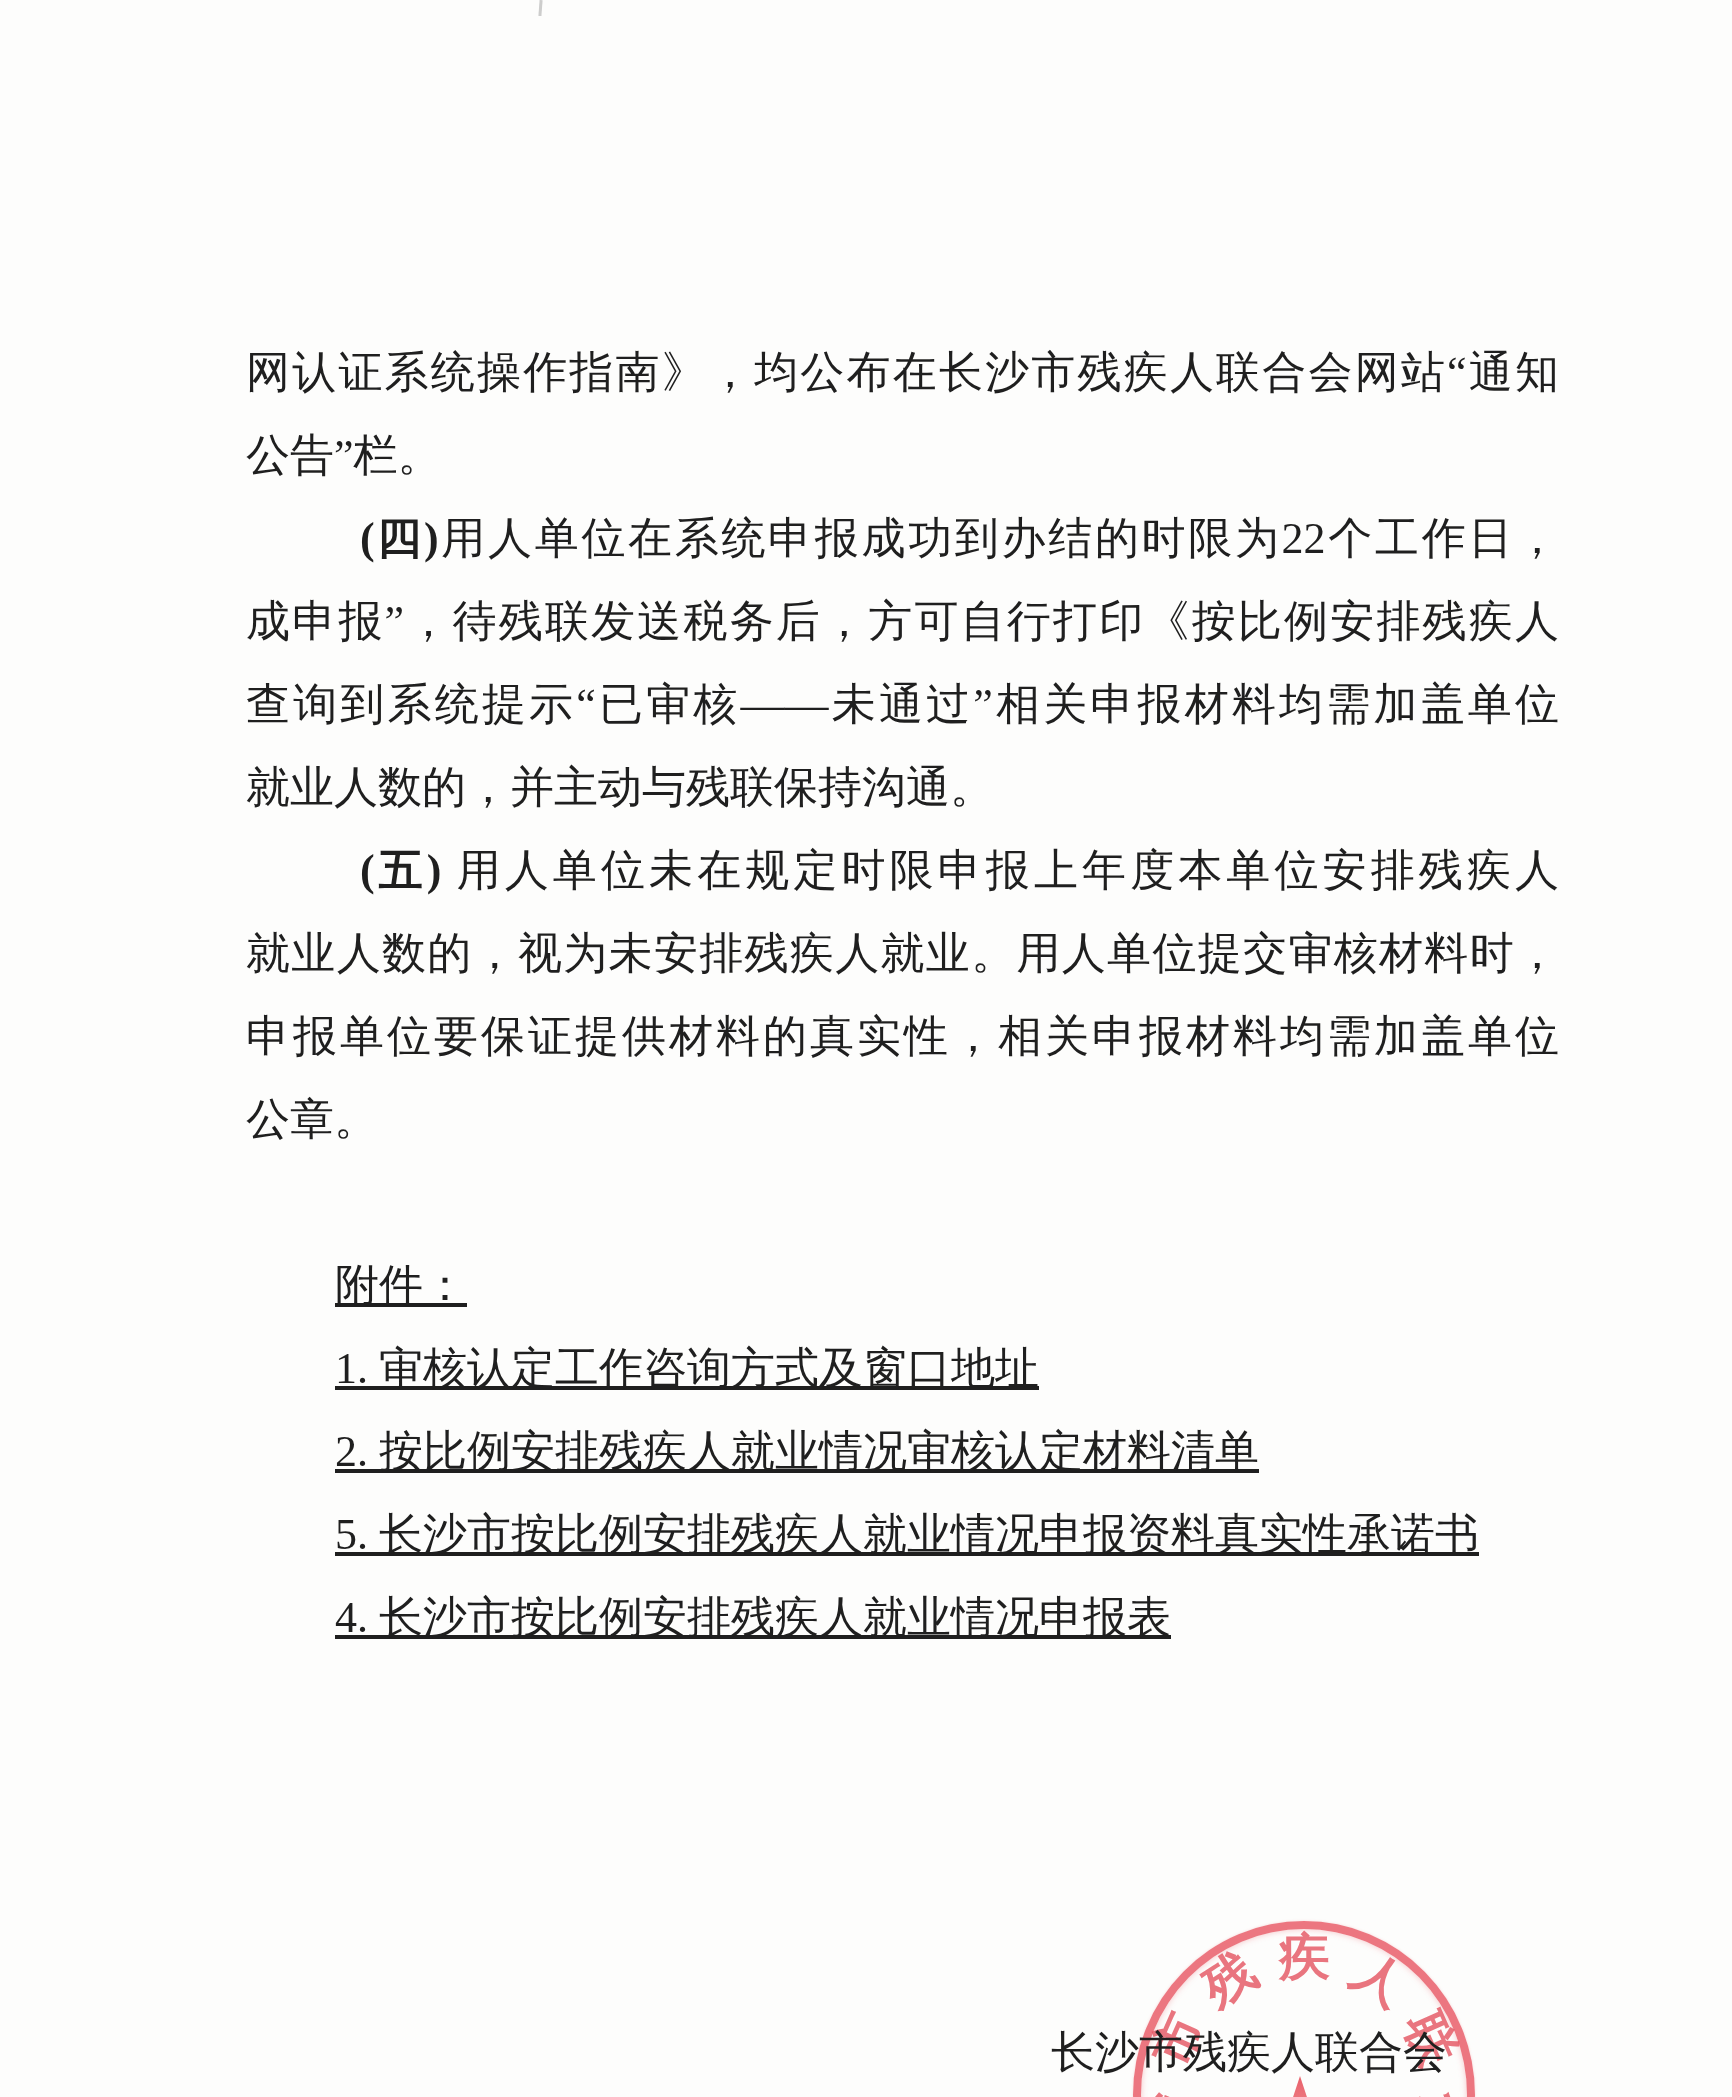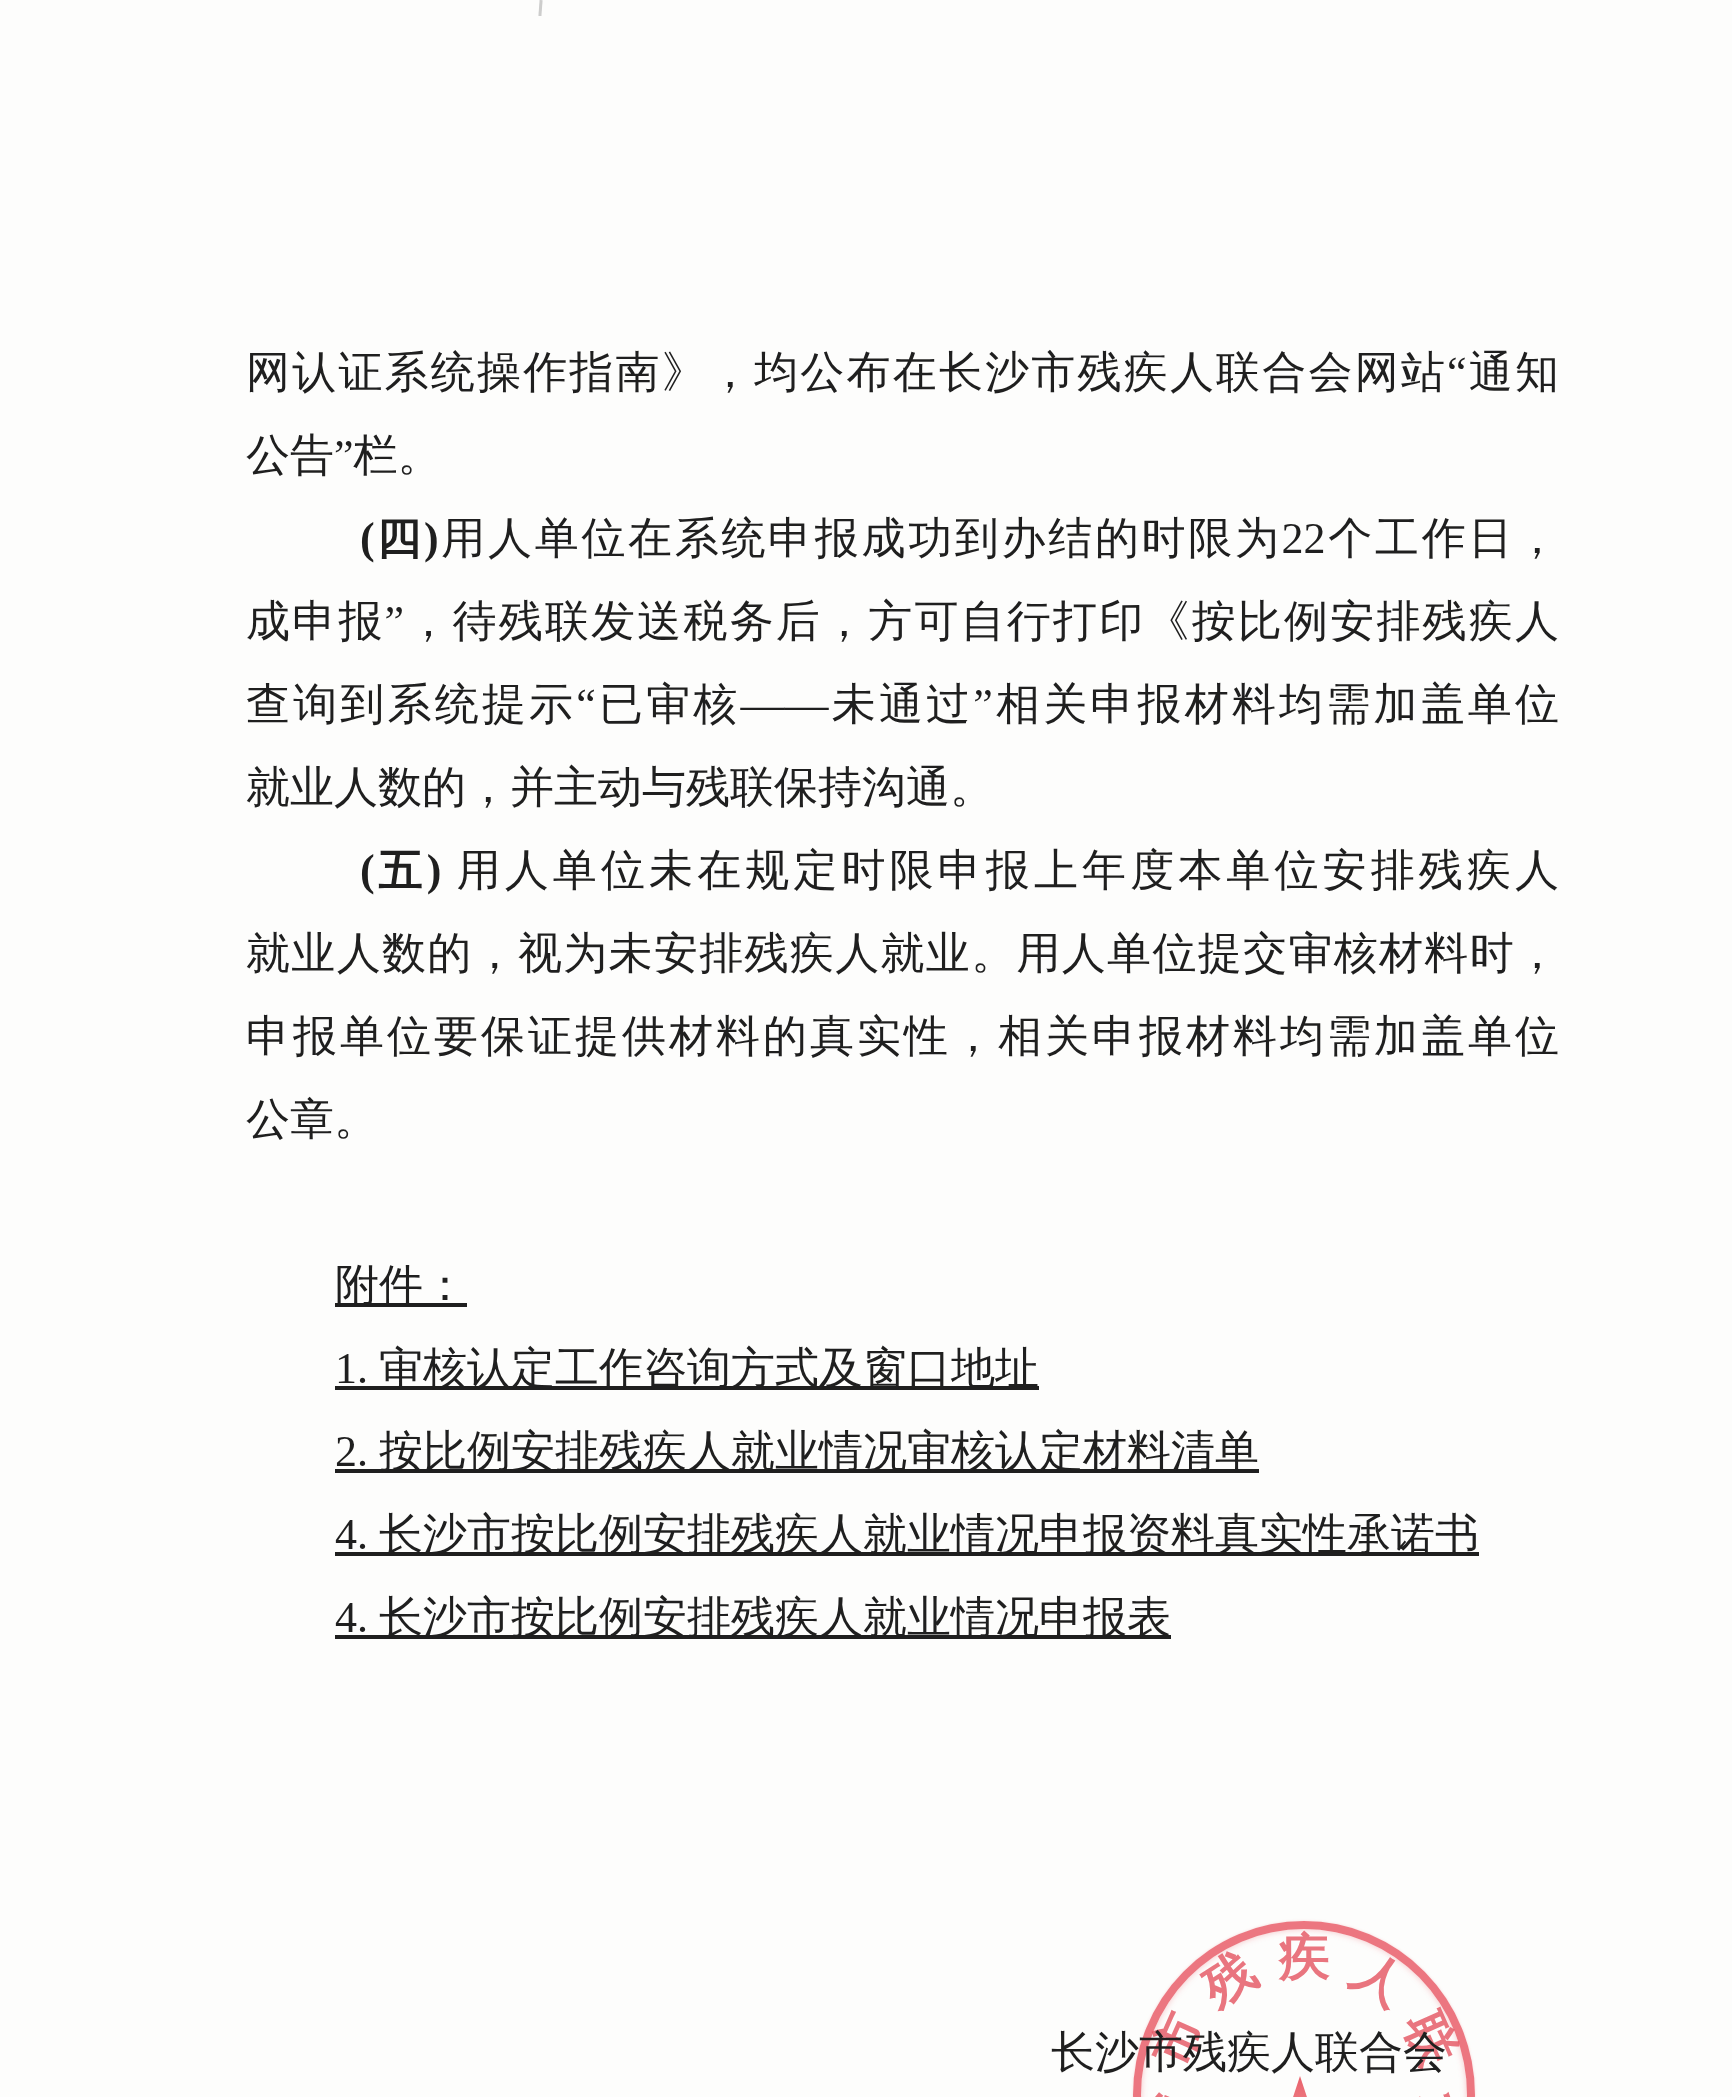--- a/index.html
+++ b/index.html
@@ -73,21 +73,21 @@
     <div class="line just indent"><span class="bold">(五)</span><span> 用人单位未在规定时限申报上年度本单位安排残疾人</span></div>
     <div class="line just">就业人数的，视为未安排残疾人就业。用人单位提交审核材料时，</div>
     <div class="line just">申报单位要保证提供材料的真实性，相关申报材料均需加盖单位</div>
     <div class="line">公章。</div>
 
     <div class="line"></div>
 
     <div class="line att-indent">附件：</div>
     <div class="line att-indent">1. 审核认定工作咨询方式及窗口地址</div>
     <div class="line att-indent">2. 按比例安排残疾人就业情况审核认定材料清单</div>
-    <div class="line att-indent">4. 长沙市按比例安排残疾人就业情况申报资料真实性承诺书</div>
+    <div class="line att-indent">5. 长沙市按比例安排残疾人就业情况申报资料真实性承诺书</div>
     <div class="line att-indent">4. 长沙市按比例安排残疾人就业情况申报表</div>
   </div>
 
   <div class="seal">
     <div class="seal-ring"></div>
 
     <span class="seal-char" style="transform:rotate(-99deg) translateY(-138px);">沙</span>
     <span class="seal-char" style="transform:rotate(-66deg) translateY(-138px);">市</span>
     <span class="seal-char" style="transform:rotate(-33deg) translateY(-138px);">残</span>
     <span class="seal-char" style="transform:rotate(0deg) translateY(-138px);">疾</span>

